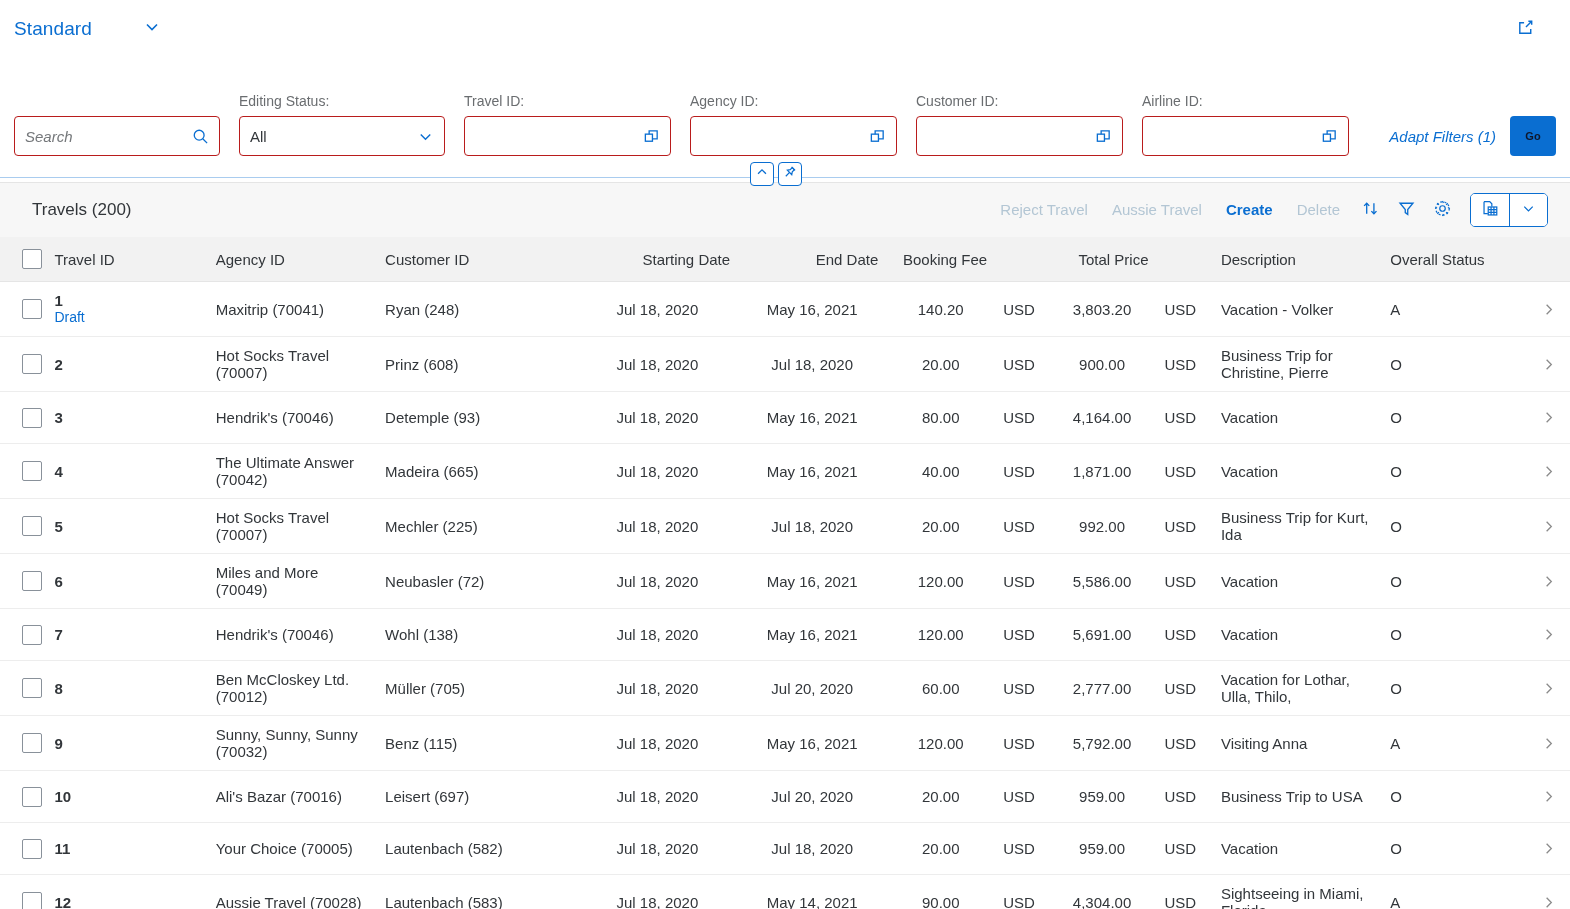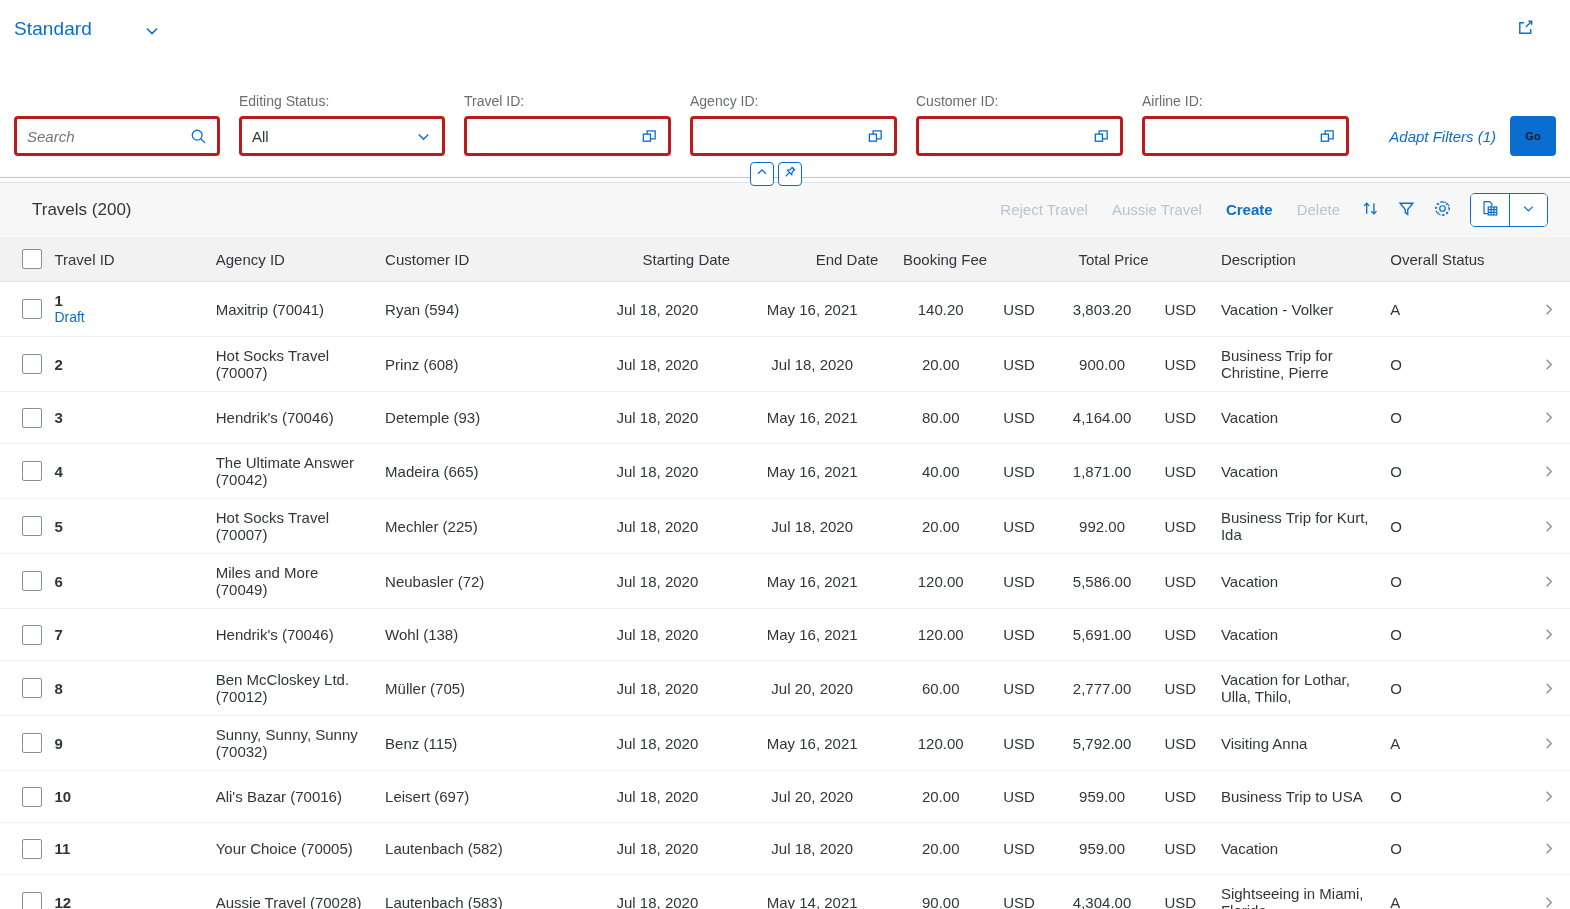--- a/index.html
+++ b/index.html
@@ -25,21 +25,21 @@
     color: #0a6ed1;
     font-weight: 400;
     letter-spacing: .1px;
   }
   .vm-chevron {
     margin-left: 11px;
     color: #0a6ed1;
     display: inline-flex;
     align-items: center;
   }
-  .vm-left { display: flex; align-items: flex-end; cursor: pointer; gap: 40px; }
+  .vm-left { display: flex; align-items: flex-start; cursor: pointer; gap: 40px; }
   .vm-spacer { flex: 1; }
   .share-btn {
     width: 34px; height: 34px;
     display: flex; align-items: center; justify-content: center;
     color: #0a6ed1; cursor: pointer;
     margin-right: 14px;
   }
 
   
   .filter-bar {
@@ -56,21 +56,21 @@
     font-size: 14px;
     color: #6a6d70;
     margin-bottom: 6px;
     height: 18px;
     line-height: 18px;
     white-space: nowrap;
   }
   .fb-label.empty { visibility: hidden; }
   .fb-input {
     height: 40px;
-    border: 3px solid #b91c1c;
+    border: 1px solid #b91c1c;
     border-radius: 4px;
     background: #fff;
     display: flex;
     align-items: center;
     padding: 0 10px;
     font-size: 15px;
   }
   .fb-input .txt {
     flex: 1;
     color: #32363a;
@@ -490,21 +490,21 @@
     <tbody id="tbody">
         <tr>
           <td class="c-chk">
             <span class="chk"></span>
           </td>
           <td class="c-tid">
             <div class="tid-main">1</div>
             <div class="tid-draft">Draft</div>
           </td>
           <td class="c-agcy">Maxitrip (70041)</td>
-          <td class="c-cust">Ryan (594)</td>
+          <td class="c-cust">Ryan (248)</td>
           <td class="c-sdate num">Jul 18, 2020</td>
           <td class="c-edate num">May 16, 2021</td>
           <td class="c-fee num">140.20</td>
           <td class="c-fcur cur">USD</td>
           <td class="c-tot num">3,803.20</td>
           <td class="c-tcur cur">USD</td>
           <td class="c-desc">
             <div class="desc-cell">Vacation - Volker</div>
           </td>
           <td class="c-stat">A</td>

